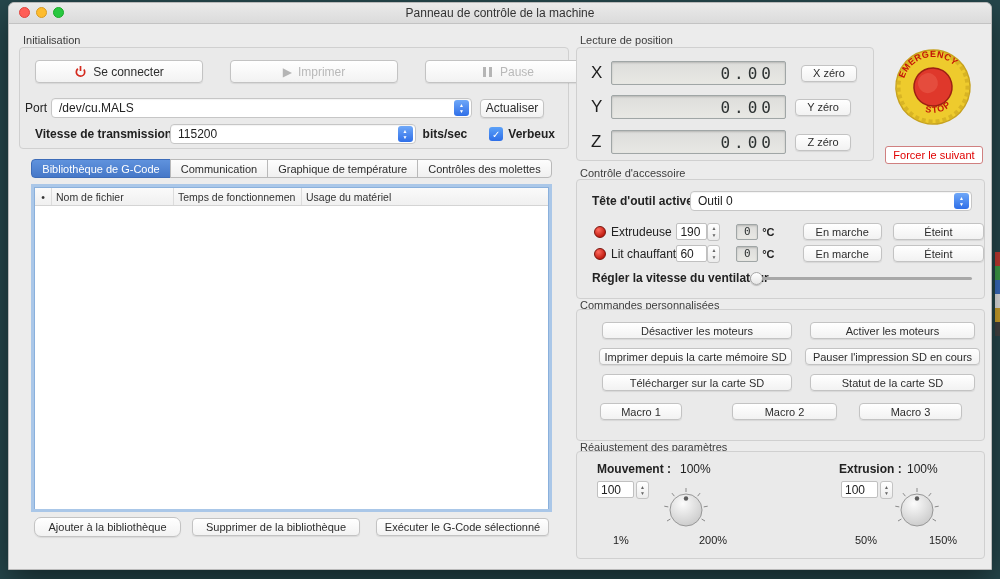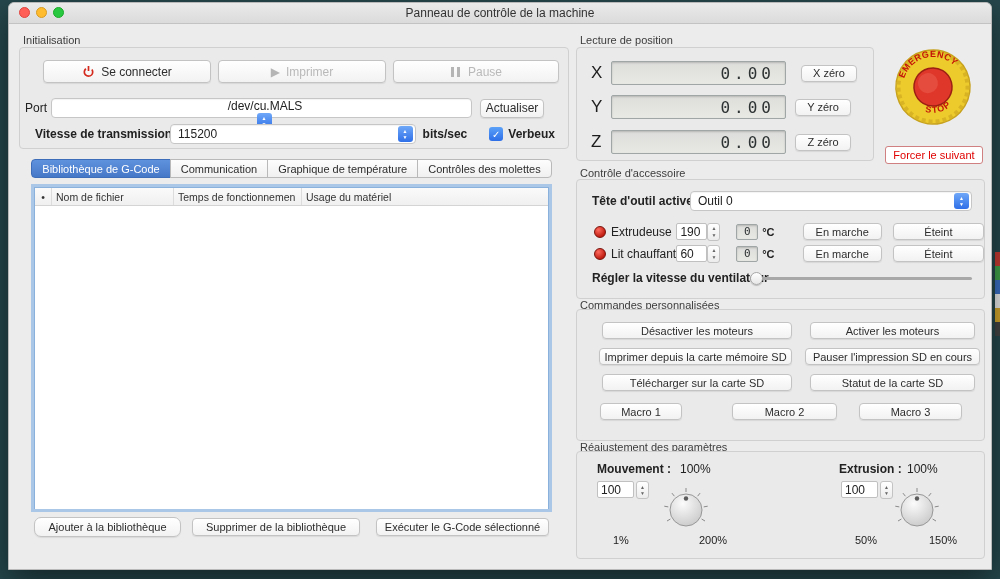--- a/index.html
+++ b/index.html
@@ -64,21 +64,21 @@
 <div class="window">
   <div class="titlebar">
     <span class="tl red"></span>
     <span class="tl yellow"></span>
     <span class="tl green"></span>
     <span>Panneau de contrôle de la machine</span>
   </div>
 
   <span class="grp-label" style="left:14px;top:31px;">Initialisation</span>
   <div class="grp" style="left:10px;top:44px;width:548px;height:100px;">
-    <div class="row" style="left:23px;top:13px;height:21px;">
+    <div class="row" style="left:15px;top:13px;height:21px;gap:20px;">
       <div class="btn" style="width:168px;height:23px;margin-right:7px;">
         <span class="icon-gap">
           <svg width="13" height="13" viewBox="0 0 13 13">
               <circle cx="6.5" cy="7" r="4.2" fill="none" stroke="#d42a1e" stroke-width="1.7" stroke-dasharray="16.5 6.6"></circle>
               <line x1="6.5" y1="1" x2="6.5" y2="6" stroke="#d42a1e" stroke-width="1.7"></line>
             </svg>
         </span>
         <span>Se connecter</span>
       </div>
       <div class="btn disabled" style="width:168px;height:23px;margin-right:7px;">
@@ -88,21 +88,21 @@
       <div class="btn disabled" style="width:166px;height:23px;">
         <span class="icon-gap pause-icon">
             <i></i>
             <i></i>
           </span>
         <span>Pause</span>
       </div>
     </div>
     <div class="row" style="left:5px;top:50px;height:20px;width:520px;">
       <span class="lbl" style="width:26px;">Port</span>
-      <div class="combo" style="width:421px;flex-direction:column;">
+      <div class="combo" style="width:421px;">
         <span>/dev/cu.MALS</span>
         <span class="combo-btn">
             <i>▲</i>
             <i>▼</i>
           </span>
       </div>
       <div class="btn" style="width:64px;height:19px;margin-left:8px;">
         <span>Actualiser</span>
       </div>
     </div>

